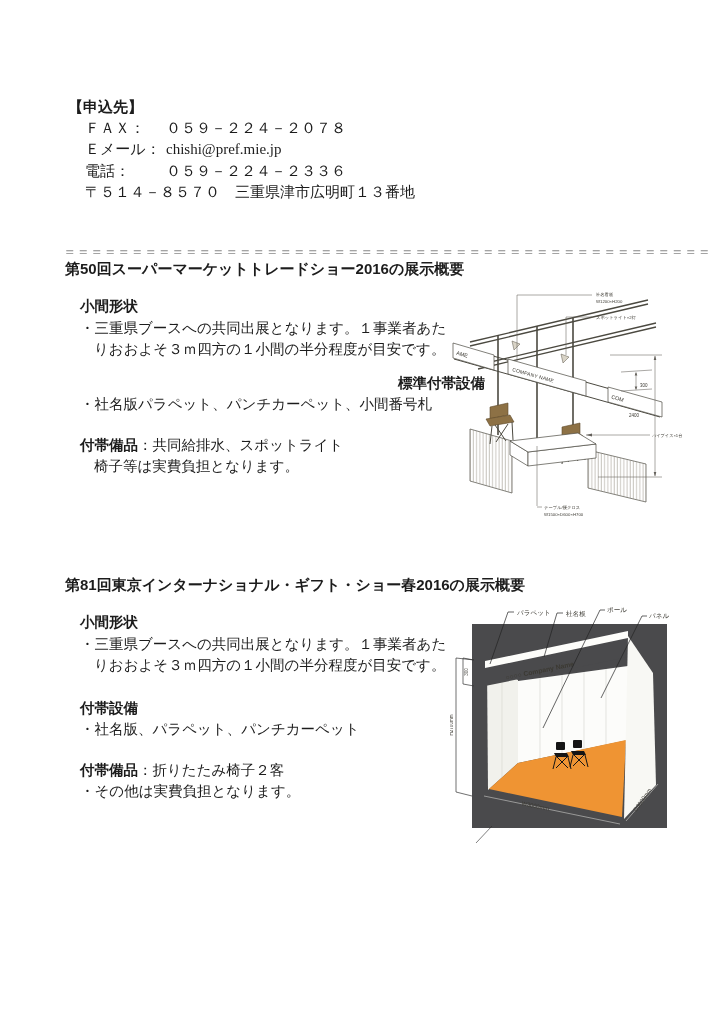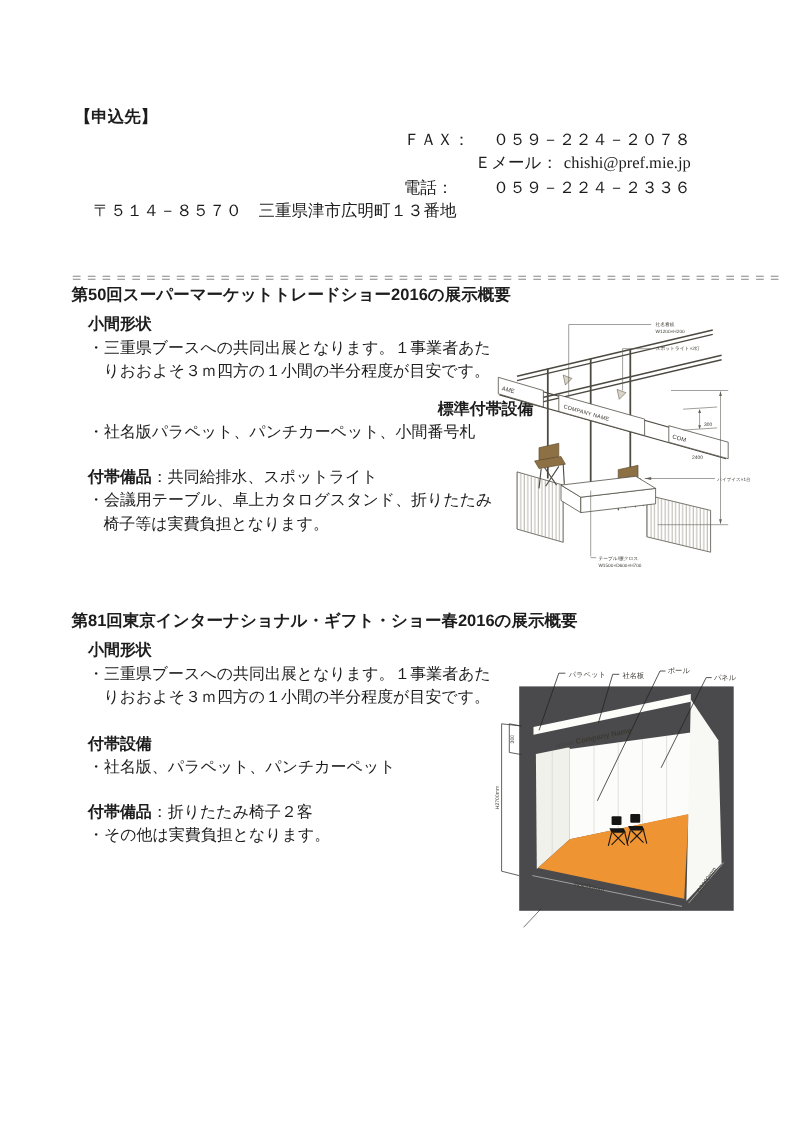--- a/index.html
+++ b/index.html
@@ -6,35 +6,35 @@
   body{
     width:724px;height:1024px;background:#ffffff;position:relative;
     font-family:"Liberation Serif","DejaVu Serif",serif;color:#1c1c1c;
     overflow:hidden;
   }
   .abs{position:absolute;}
   
   .contact{position:absolute;left:68px;top:96px;width:560px;font-size:15px;line-height:21.5px;}
   .contact h2{margin:0;font:bold 15px/21.5px "Liberation Sans","DejaVu Sans",sans-serif;}
   .contact .org{margin:0 0 0 17px;}
-  .crow{display:flex;margin-left:17px;justify-content:flex-end;}
+  .crow{display:flex;margin-left:17px;}
   .clabel{width:81px;flex:none;}
   .contact .addr{margin:0 0 0 17px;}
   
   .divider{
     position:absolute;left:63px;top:243px;width:655px;height:18px;
     font:13.5px "Liberation Sans","DejaVu Sans",sans-serif;color:var(--divider-gray);
     white-space:nowrap;overflow:hidden;letter-spacing:0;
   }
   
   .sec{position:absolute;left:65px;width:420px;font-size:14.5px;line-height:21.5px;}
   .sec1{top:258px;}
-  .sec2{top:554px;}
+  .sec2{top:574px;}
   .sec .sec-title{margin:0;font:bold 15px/22px "Liberation Sans","DejaVu Sans",sans-serif;white-space:nowrap;}
-  .sec h3{margin:5px 0 0 15px;font:bold 14.5px/21.5px "Liberation Sans","DejaVu Sans",sans-serif;}
+  .sec h3{margin:16px 0 0 15px;font:bold 14.5px/21.5px "Liberation Sans","DejaVu Sans",sans-serif;}
   .sec p{margin:0 0 0 15px;}
   .sec p.ind{padding-left:14px;}
   .gap-sm{margin-top:12px !important;text-align:right;}
   .gap{margin-top:19px !important;}
   .gap-lg{margin-top:21px !important;}
   .h3i{font:bold 14.5px/21.5px "Liberation Sans","DejaVu Sans",sans-serif;}
   
   svg{display:block;}
   svg text{font-family:"Liberation Sans","DejaVu Sans",sans-serif;fill:#3c3a33;}
   .dline{stroke:var(--drawing-line);fill:none;}
@@ -76,21 +76,20 @@
   <div class="divider">＝＝＝＝＝＝＝＝＝＝＝＝＝＝＝＝＝＝＝＝＝＝＝＝＝＝＝＝＝＝＝＝＝＝＝＝＝＝＝＝＝＝＝＝＝＝＝＝</div>
 
   <section class="sec sec1">
     <h2 class="sec-title">第50回スーパーマーケットトレードショー2016の展示概要</h2>
     <h3>小間形状</h3>
     <p>・三重県ブースへの共同出展となります。１事業者あた</p>
     <p class="ind">りおおよそ３ｍ四方の１小間の半分程度が目安です。</p>
     <h3 class="gap-sm">標準付帯設備</h3>
     <p>・社名版パラペット、パンチカーペット、小間番号札</p>
     <p class="gap"><span class="h3i">付帯備品</span><span>：共同給排水、スポットライト</span></p>
-    <p>・会議用テーブル、卓上カタログスタンド、折りたたみ</p>
     <p class="ind">椅子等は実費負担となります。</p>
   </section>
 
   <svg class="abs" style="left:450px;top:283px" width="274" height="252" viewBox="0 0 274 252">
 
     <g class="dline" stroke-width="1.3">
       <line x1="20" y1="59" x2="198" y2="17"></line>
         <line x1="20" y1="63" x2="198" y2="21"></line>
       <line x1="28" y1="82" x2="206" y2="40"></line>
         <line x1="28" y1="86" x2="206" y2="44"></line>

